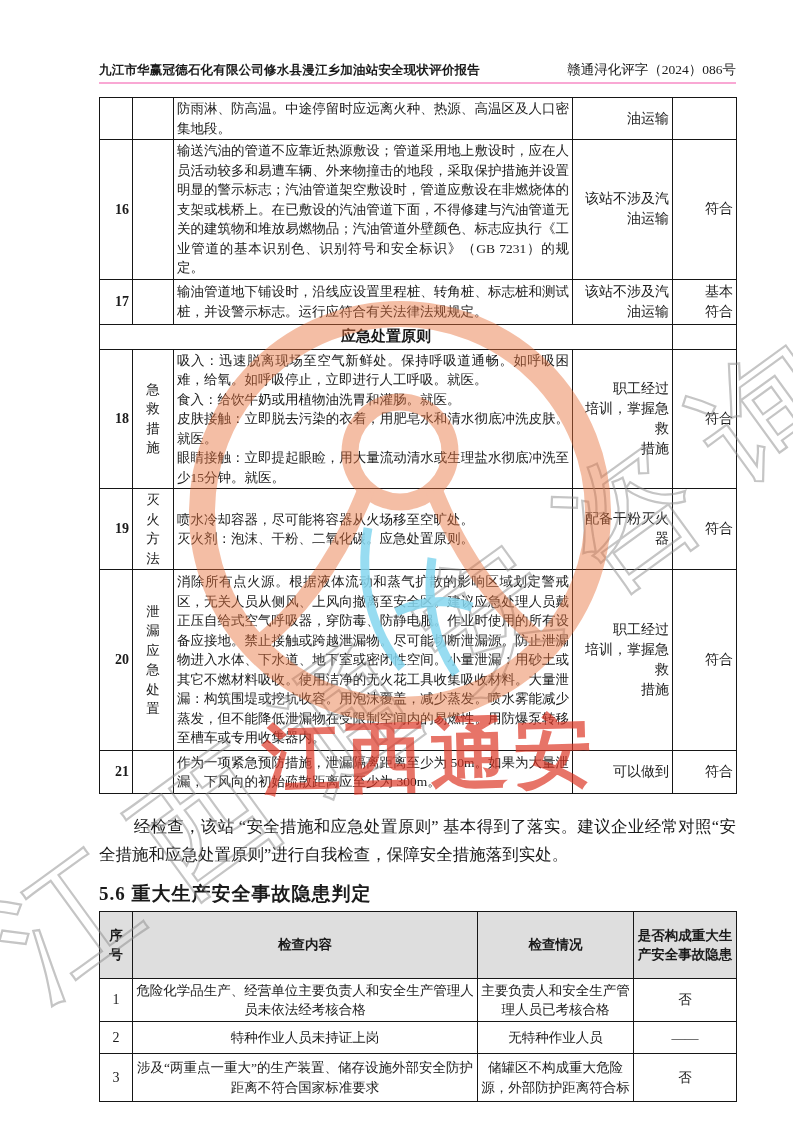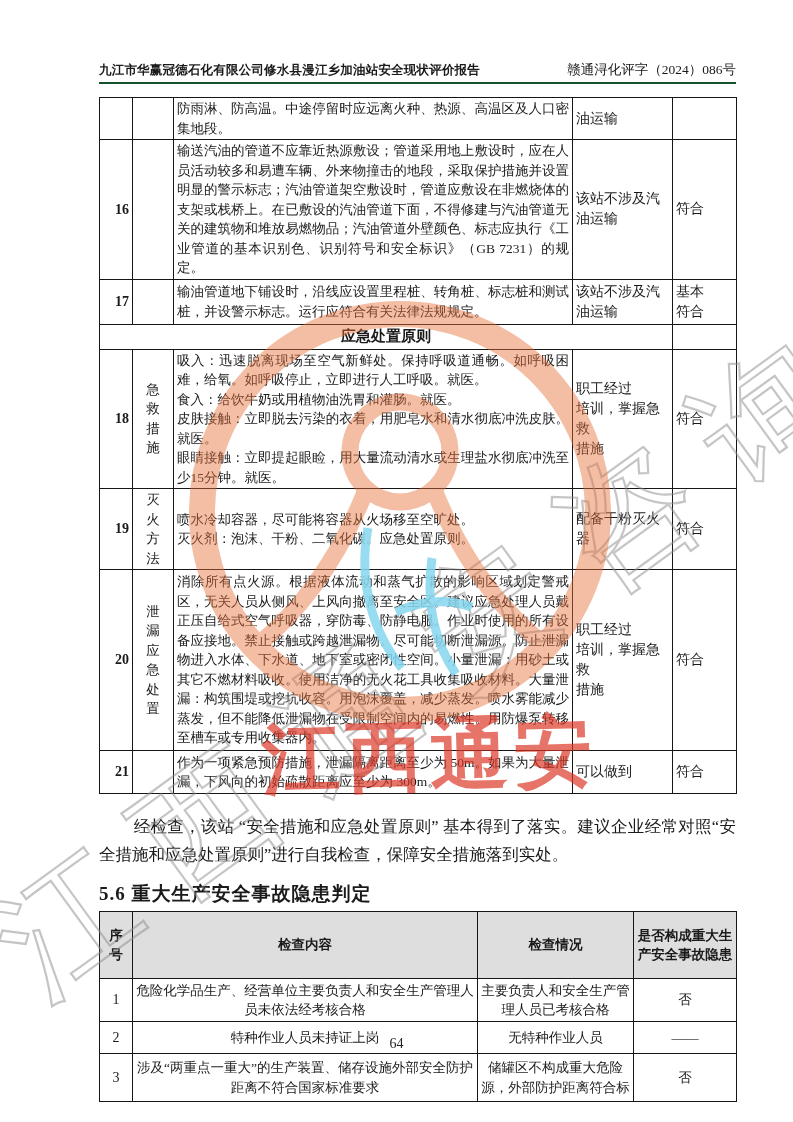--- a/index.html
+++ b/index.html
@@ -5,32 +5,32 @@
   html,body{margin:0;padding:0;background:#888;}
   .page{
     position:relative;width:793px;height:1122px;background:#ffffff;
     font-family:"Liberation Serif","DejaVu Serif",serif;color:#1a1a1a;
     overflow:hidden;margin:0 auto;
   }
   .content{position:absolute;left:99px;top:61px;width:637px;}
 
   
   .page-header{display:flex;justify-content:space-between;align-items:flex-end;
-    border-bottom:2px solid #14532d;padding-bottom:3px;}
+    border-bottom:2px solid #f9a8d4;padding-bottom:3px;}
   .page-header .left{font-size:12.5px;font-weight:bold;letter-spacing:.2px;}
   .page-header .right{font-size:13.5px;font-weight:normal;white-space:nowrap;}
 
   
   table{border-collapse:collapse;table-layout:fixed;width:637px;margin-top:13px;}
   td{border:1.5px solid #161616;padding:1px 3px;font-size:13.5px;line-height:19.5px;
      vertical-align:middle;word-break:break-all;}
   .c-no{text-align:right;font-weight:bold;font-size:14px;}
   .c-label{text-align:center;white-space:pre-line;padding:1px 13px;}
   .c-content{text-align:justify;white-space:pre-line;}
-  .c-status,.c-result{text-align:left;white-space:pre-line;font-size:14px;line-height:20px;}
+  .c-status,.c-result{text-align:right;white-space:pre-line;font-size:14px;line-height:20px;}
   tr.h38 td{height:38px} tr.h116 td{height:116px} tr.h42 td{height:42px}
   tr.h22 td{height:22px} tr.h178 td{height:178px} tr.h40 td{height:40px}
   td.sec{text-align:center;font-weight:bold;font-size:15px;}
 
   
   .body-paragraph{margin:19px 0 0 0;font-size:16.5px;line-height:28px;
     text-indent:2.1em;text-align:justify;}
   .section-heading{margin:12px 0 0 0;font-size:19px;font-weight:bold;letter-spacing:1px;}
   .table-caption{margin:8px 0 0 0;text-align:center;font-size:16.5px;font-weight:bold;}
 
@@ -180,21 +180,20 @@
         <td class="c-no">3</td>
         <td>涉及“两重点一重大”的生产装置、储存设施外部安全防护距离不符合国家标准要求</td>
         <td>储罐区不构成重大危险源，外部防护距离符合标</td>
         <td>否</td>
       </tr>
     </tbody>
       </table>
 
   </div>
 
-  <div class="page-number">64</div>
 
   <div class="wm-layer">
     <svg width="793" height="1122" viewBox="0 0 793 1122">
       <text x="40" y="1000" transform="rotate(-36 40 1000)" font-size="135" letter-spacing="38" fill="none" stroke="#8c8c8c" stroke-width="2.2" opacity="0.5">江西通安咨询有限公司</text>
     </svg>
   </div>
 
   <div class="wm-layer">
     <svg width="793" height="1122" viewBox="0 0 793 1122">
       <g stroke="#86d7ef" stroke-width="9" fill="none" opacity="0.85">

